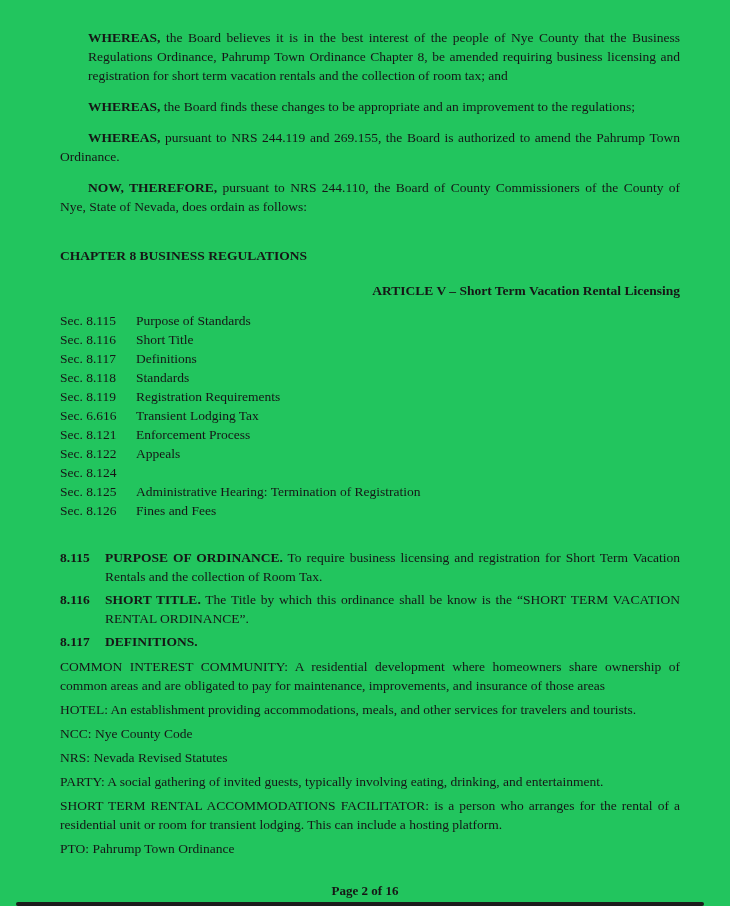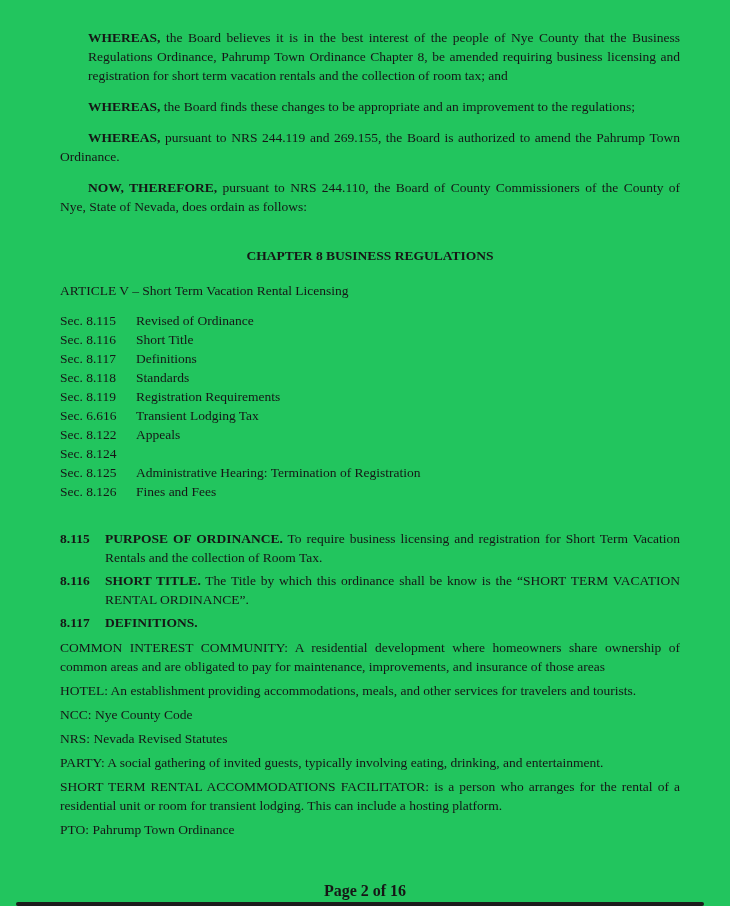--- a/index.html
+++ b/index.html
@@ -29,25 +29,25 @@
     margin-bottom: 12px;
   }
   .block-indent { margin-left: 28px; }
   .first-indent { text-indent: 28px; }
   .lead { font-weight: bold; }
 
   
   .chapter-heading {
     font-weight: bold;
     margin-top: 30px;
-    text-align: center;
   }
   .article-heading {
-    font-weight: normal;
+    font-weight: bold;
     margin-top: 16px;
+    text-align: right;
   }
 
   
   .toc { margin-top: 11px; }
   .toc-row { display: flex; }
   .toc-sec { flex: 0 0 76px; }
   .toc-title { flex: 1; }
 
   
   .sections { margin-top: 28px; }
@@ -73,21 +73,21 @@
   }
 
   
   .footer {
     position: absolute;
     bottom: 6px;
     left: 0;
     right: 0;
     text-align: center;
     font-weight: bold;
-    font-size: 16px;
+    font-size: 13px;
   }
 
   
   .scan-edge {
     position: absolute;
     bottom: 0;
     left: 16px;
     width: 688px;
     height: 4px;
     background: #1c1c1c;
@@ -108,41 +108,45 @@
 
     <p class="preamble-p first-indent"><span class="lead">NOW, THEREFORE,</span><span> pursuant to NRS 244.110, the Board of County Commissioners of the County of Nye, State of Nevada, does ordain as follows:</span></p>
 
     <p class="chapter-heading">CHAPTER 8 BUSINESS REGULATIONS</p>
 
     <p class="article-heading">ARTICLE V – Short Term Vacation Rental Licensing</p>
 
     <div class="toc">
       <div class="toc-row">
           <span class="toc-sec">Sec. 8.115</span>
-          <span class="toc-title">Revised of Ordinance</span>
+          <span class="toc-title">Purpose of Standards</span>
         </div>
       <div class="toc-row">
           <span class="toc-sec">Sec. 8.116</span>
           <span class="toc-title">Short Title</span>
         </div>
       <div class="toc-row">
           <span class="toc-sec">Sec. 8.117</span>
           <span class="toc-title">Definitions</span>
         </div>
       <div class="toc-row">
           <span class="toc-sec">Sec. 8.118</span>
           <span class="toc-title">Standards</span>
         </div>
       <div class="toc-row">
           <span class="toc-sec">Sec. 8.119</span>
           <span class="toc-title">Registration Requirements</span>
         </div>
       <div class="toc-row">
           <span class="toc-sec">Sec. 6.616</span>
           <span class="toc-title">Transient Lodging Tax</span>
+        </div>
+      <div class="toc-row">
+          <span class="toc-sec">Sec. 8.121</span>
+          <span class="toc-title">Enforcement Process</span>
         </div>
       <div class="toc-row">
           <span class="toc-sec">Sec. 8.122</span>
           <span class="toc-title">Appeals</span>
         </div>
       <div class="toc-row">
           <span class="toc-sec">Sec. 8.124</span>
         </div>
       <div class="toc-row">
           <span class="toc-sec">Sec. 8.125</span>

